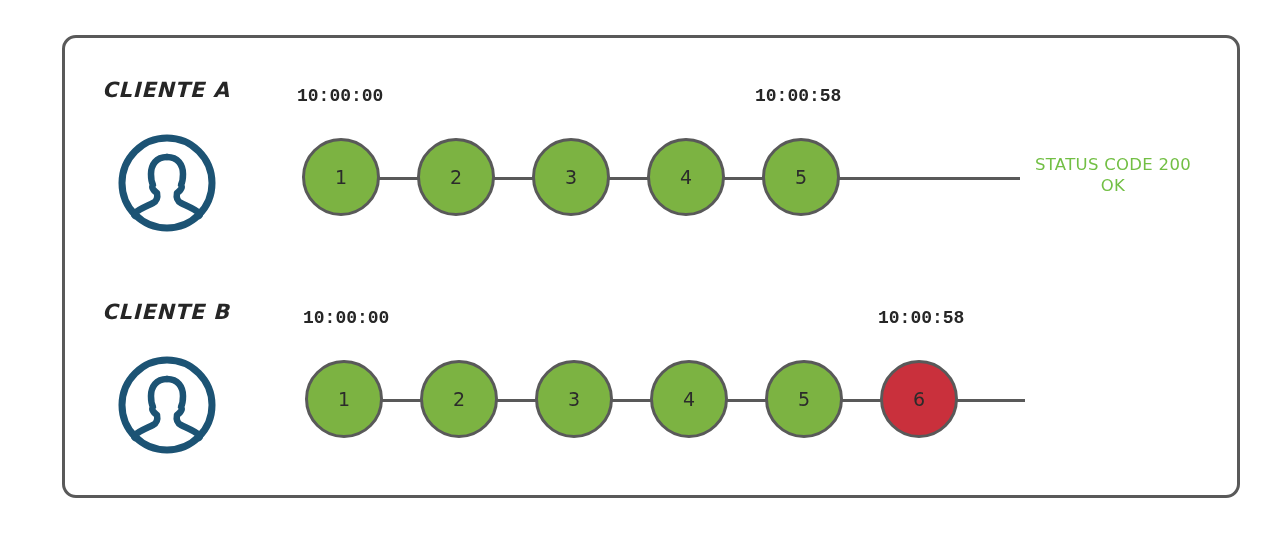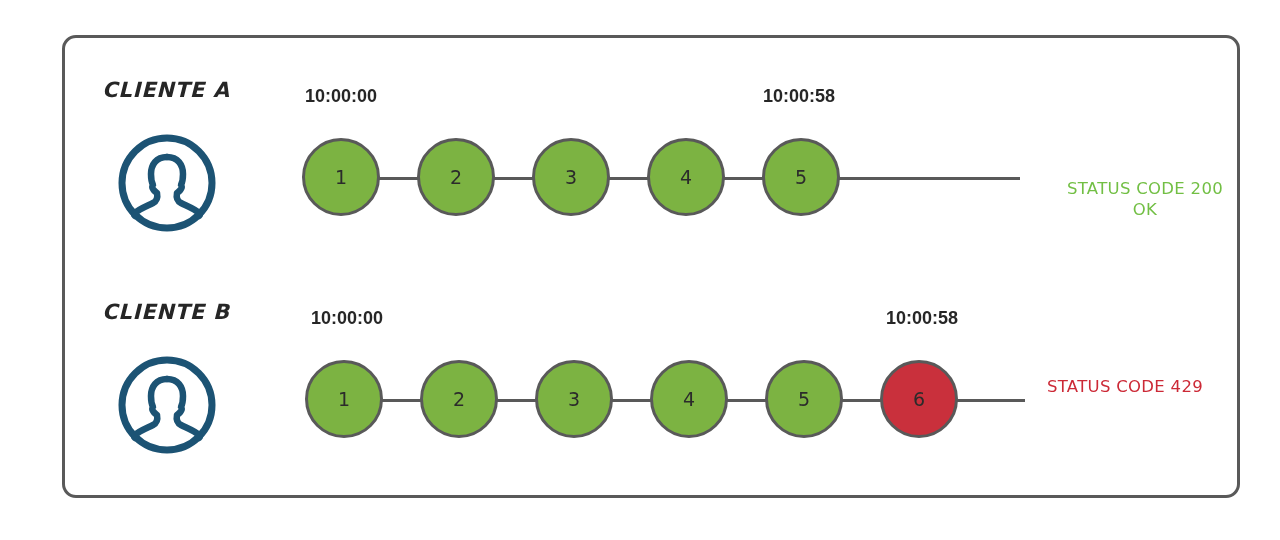--- a/index.html
+++ b/index.html
@@ -99,27 +99,26 @@
     font-size: 19px;
     color: #2b2b2b;
     top: 78px;
   }
   .node.ok   { background: #7CB342; }
   .node.fail { background: #C9303C; }
 
   
   .timestamp {
     position: absolute;
-    font-family: Liberation Sans, sans-serif;
+    font-family: Liberation Mono, monospace;
     font-size: 18px;
     font-weight: bold;
     color: #262626;
     white-space: nowrap;
     top: 26px;
-    margin-left: 8px;
   }
 
   
   .status {
     position: absolute;
     top: 94px;
     width: 210px;
     text-align: center;
     font-family: "DejaVu Sans", sans-serif;
     font-size: 16.5px;
@@ -174,21 +173,21 @@
     <div class="link" style="left:608px; width:40px;"></div>
     <div class="link" style="left:723px; width:40px;"></div>
     <div class="tail" style="left:832px; width:188px;"></div>
 
     <div class="node ok" style="left:302px;">1</div>
     <div class="node ok" style="left:417px;">2</div>
     <div class="node ok" style="left:532px;">3</div>
     <div class="node ok" style="left:647px;">4</div>
     <div class="node ok" style="left:762px;">5</div>
 
-    <div class="status status-ok" style="left:1040px;margin-top:24px;">
+    <div class="status status-ok" style="left:1008px;">
       <span class="line1">STATUS CODE 200</span>
       <span class="line2">OK</span>
     </div>
   </div>
 
   <div class="row row-b">
 
     <div class="client-label">CLIENTE B</div>
 
     <div class="avatar">
@@ -224,17 +223,16 @@
     <div class="tail" style="left:955px; width:70px;"></div>
 
     <div class="node ok" style="left:305px;">1</div>
     <div class="node ok" style="left:420px;">2</div>
     <div class="node ok" style="left:535px;">3</div>
     <div class="node ok" style="left:650px;">4</div>
     <div class="node ok" style="left:765px;">5</div>
     <div class="node fail" style="left:880px;">6</div>
 
     <div class="status status-fail" style="left:1020px;">
-      <span class="line1">STATUS CODE 429</span>
     </div>
   </div>
 
 </div>
 
 </body></html>

